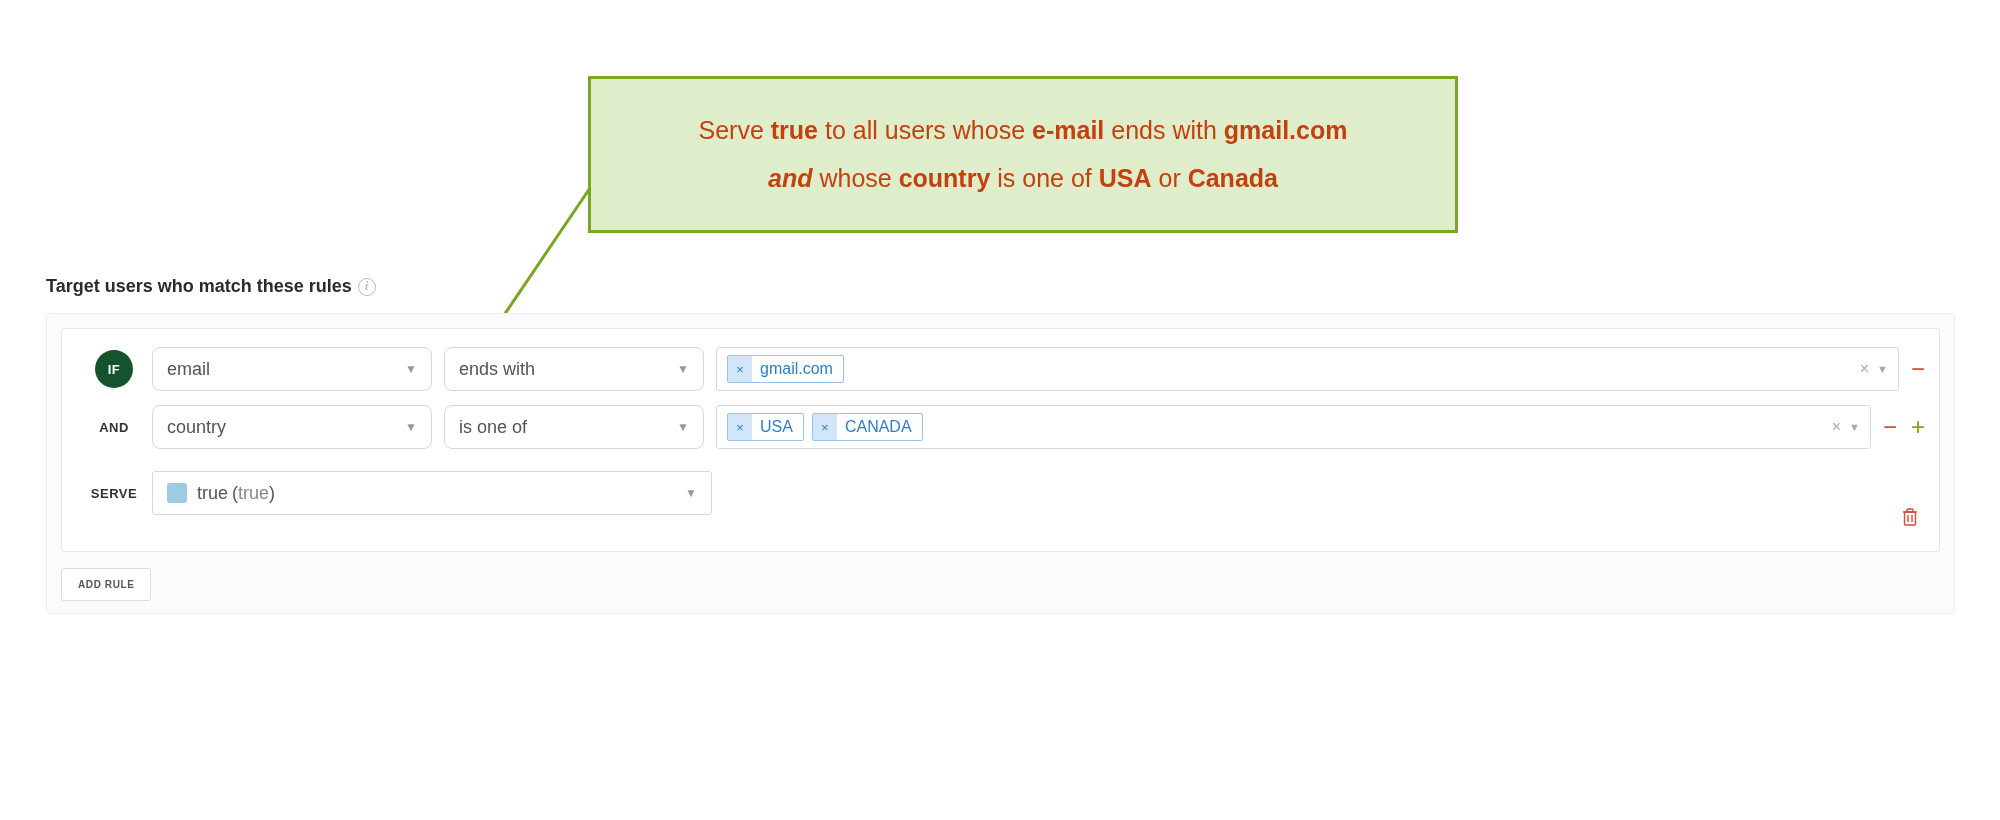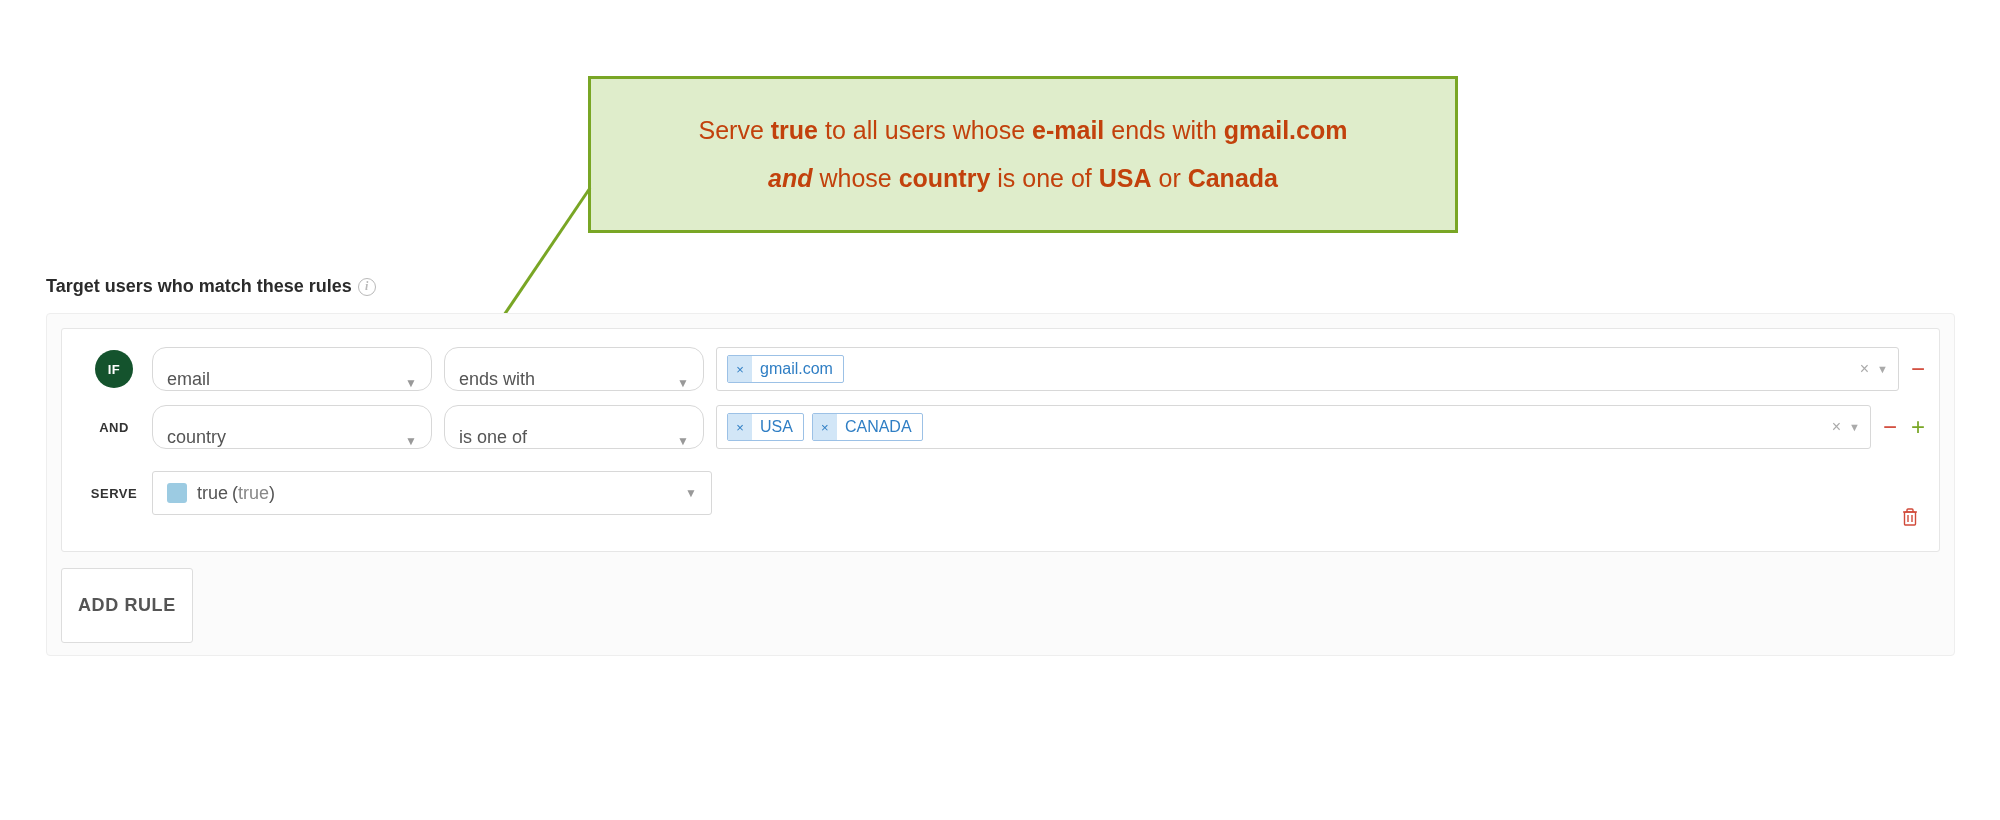--- a/index.html
+++ b/index.html
@@ -117,24 +117,24 @@
     .and-label, .serve-label {
       font-size: 13px;
       font-weight: 700;
       color: #333;
       letter-spacing: 0.5px;
     }
 
     .select {
       background: #fff;
       border: 1px solid #d8d8d8;
-      border-radius: 14px;
+      border-radius: 8px;
       height: 44px;
       display: flex;
-      align-items: flex-end;
+      align-items: center;
       padding: 0 14px;
       margin-right: 12px;
       position: relative;
       font-size: 18px;
       color: #555;
       cursor: pointer;
     }
     .select .caret {
       margin-left: auto;
       color: #999;
@@ -230,22 +230,22 @@
       color: #d14a3a;
       cursor: pointer;
     }
 
     .add-rule-btn {
       display: inline-block;
       margin: 16px 0 0 14px;
       background: #fff;
       border: 1px solid #ddd;
       border-radius: 3px;
-      padding: 26px 16px;
-      font-size: 18px;
+      padding: 10px 16px;
+      font-size: 10px;
       font-weight: 700;
       letter-spacing: 0.6px;
       color: #555;
       cursor: pointer;
     }
   </style>
 </head>
 <body>
 
 <div class="callout">

